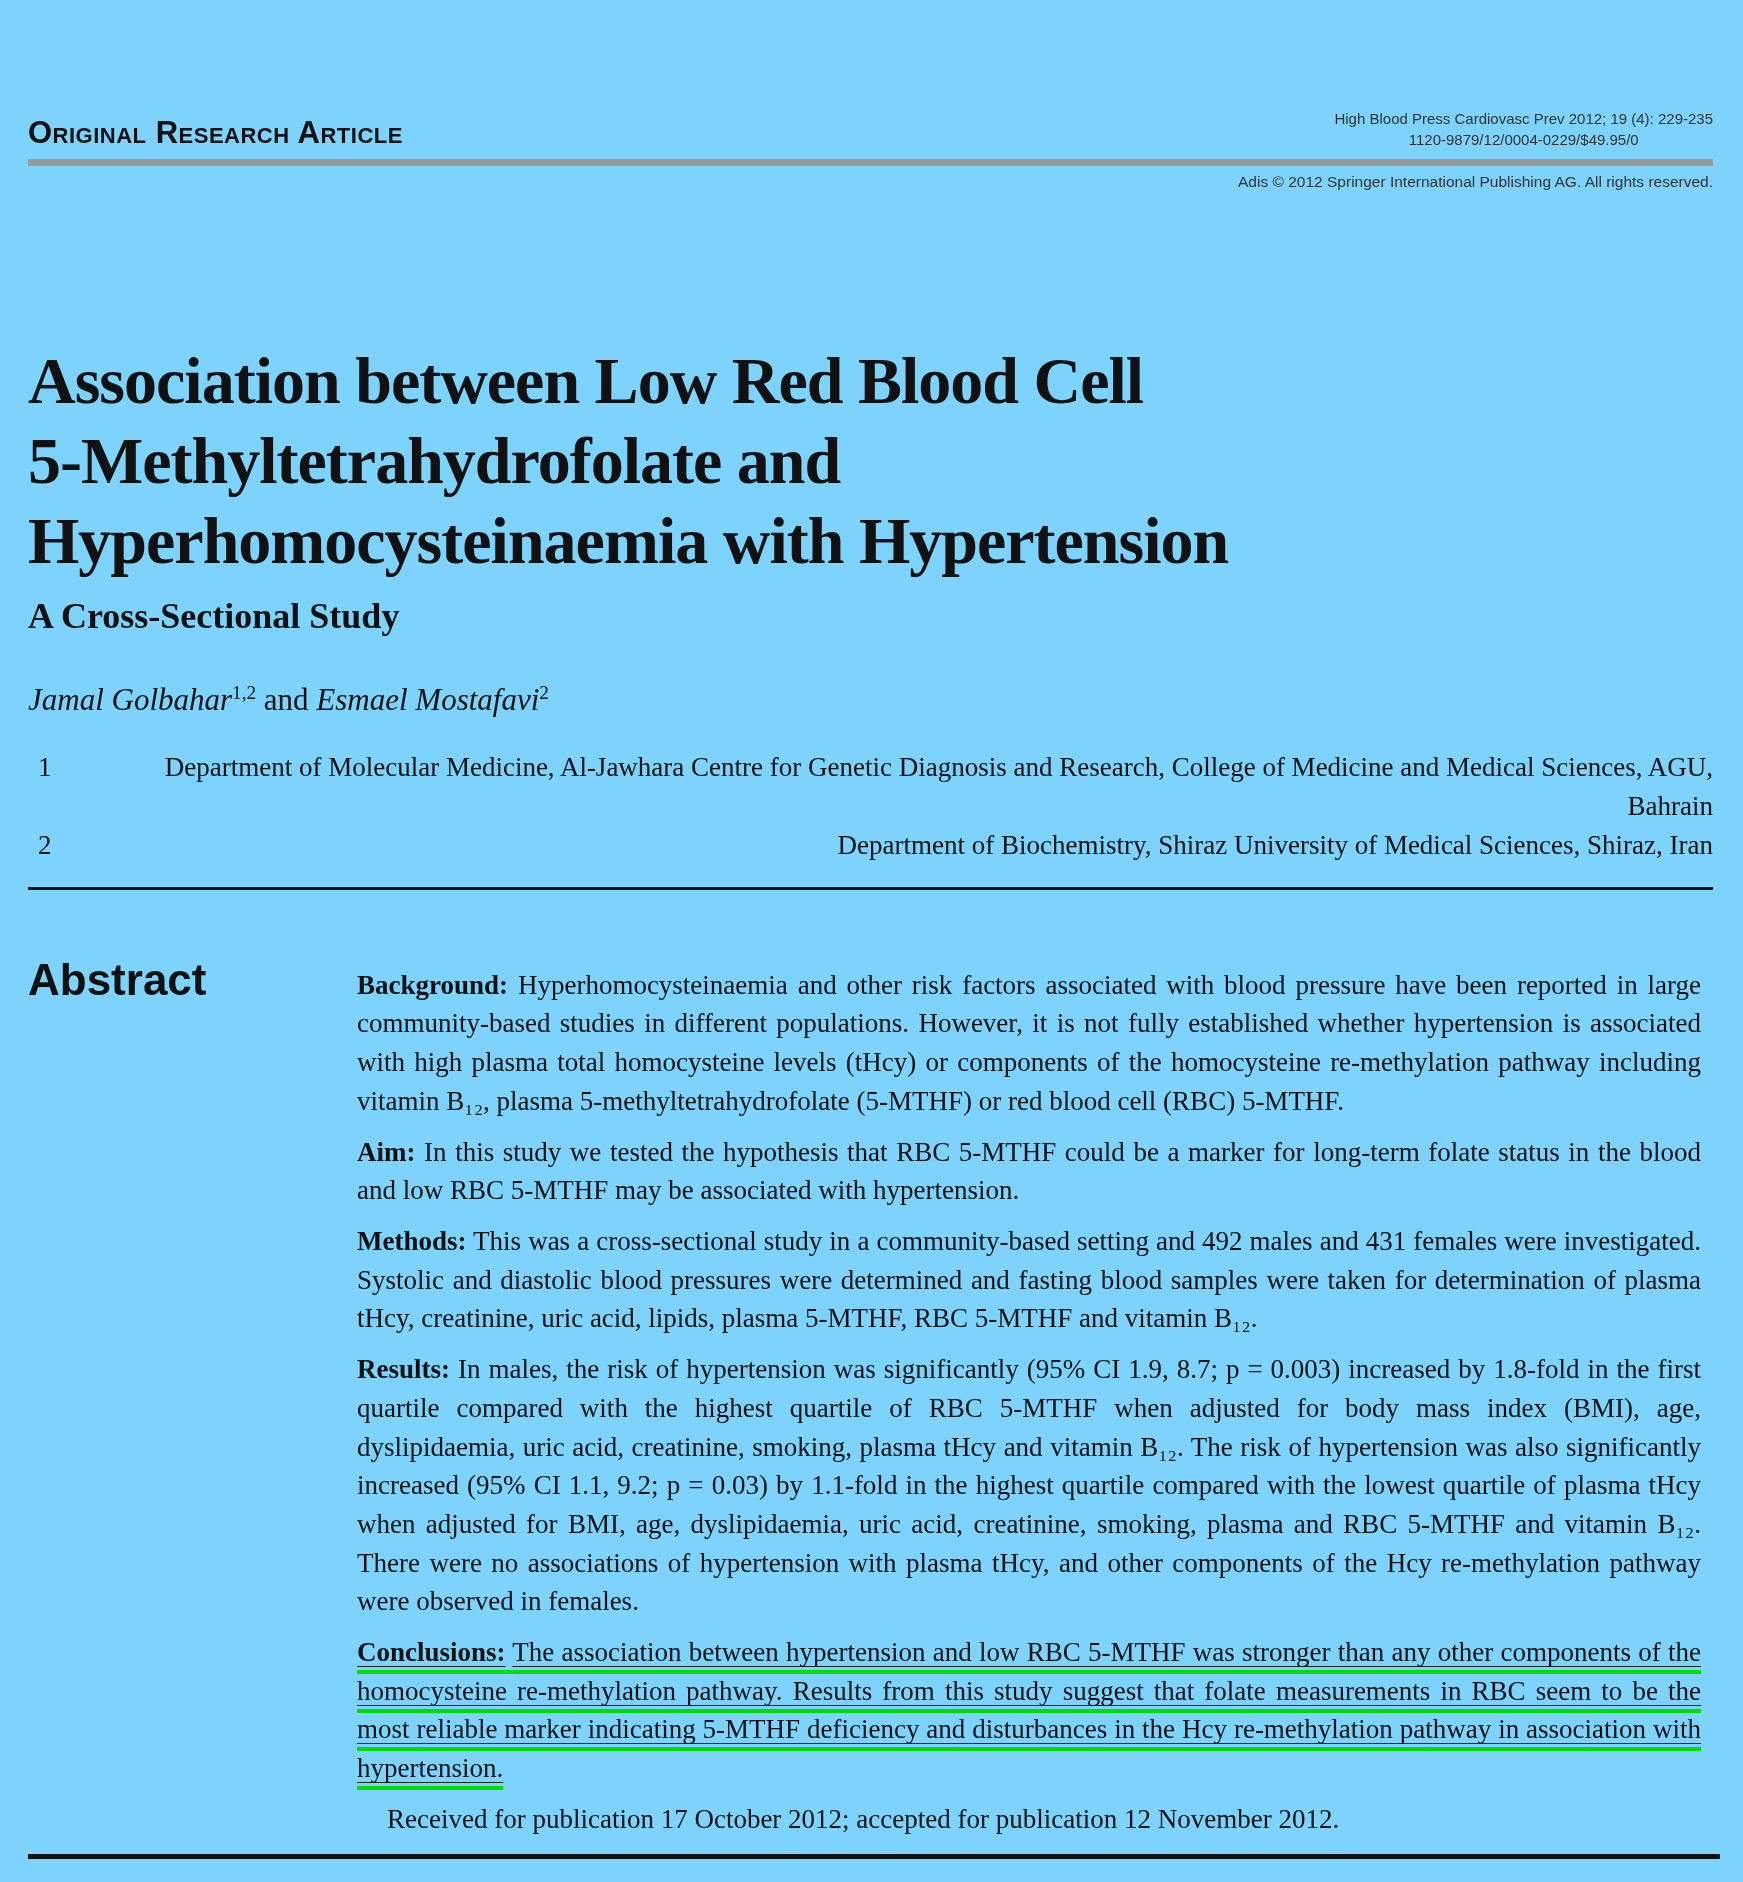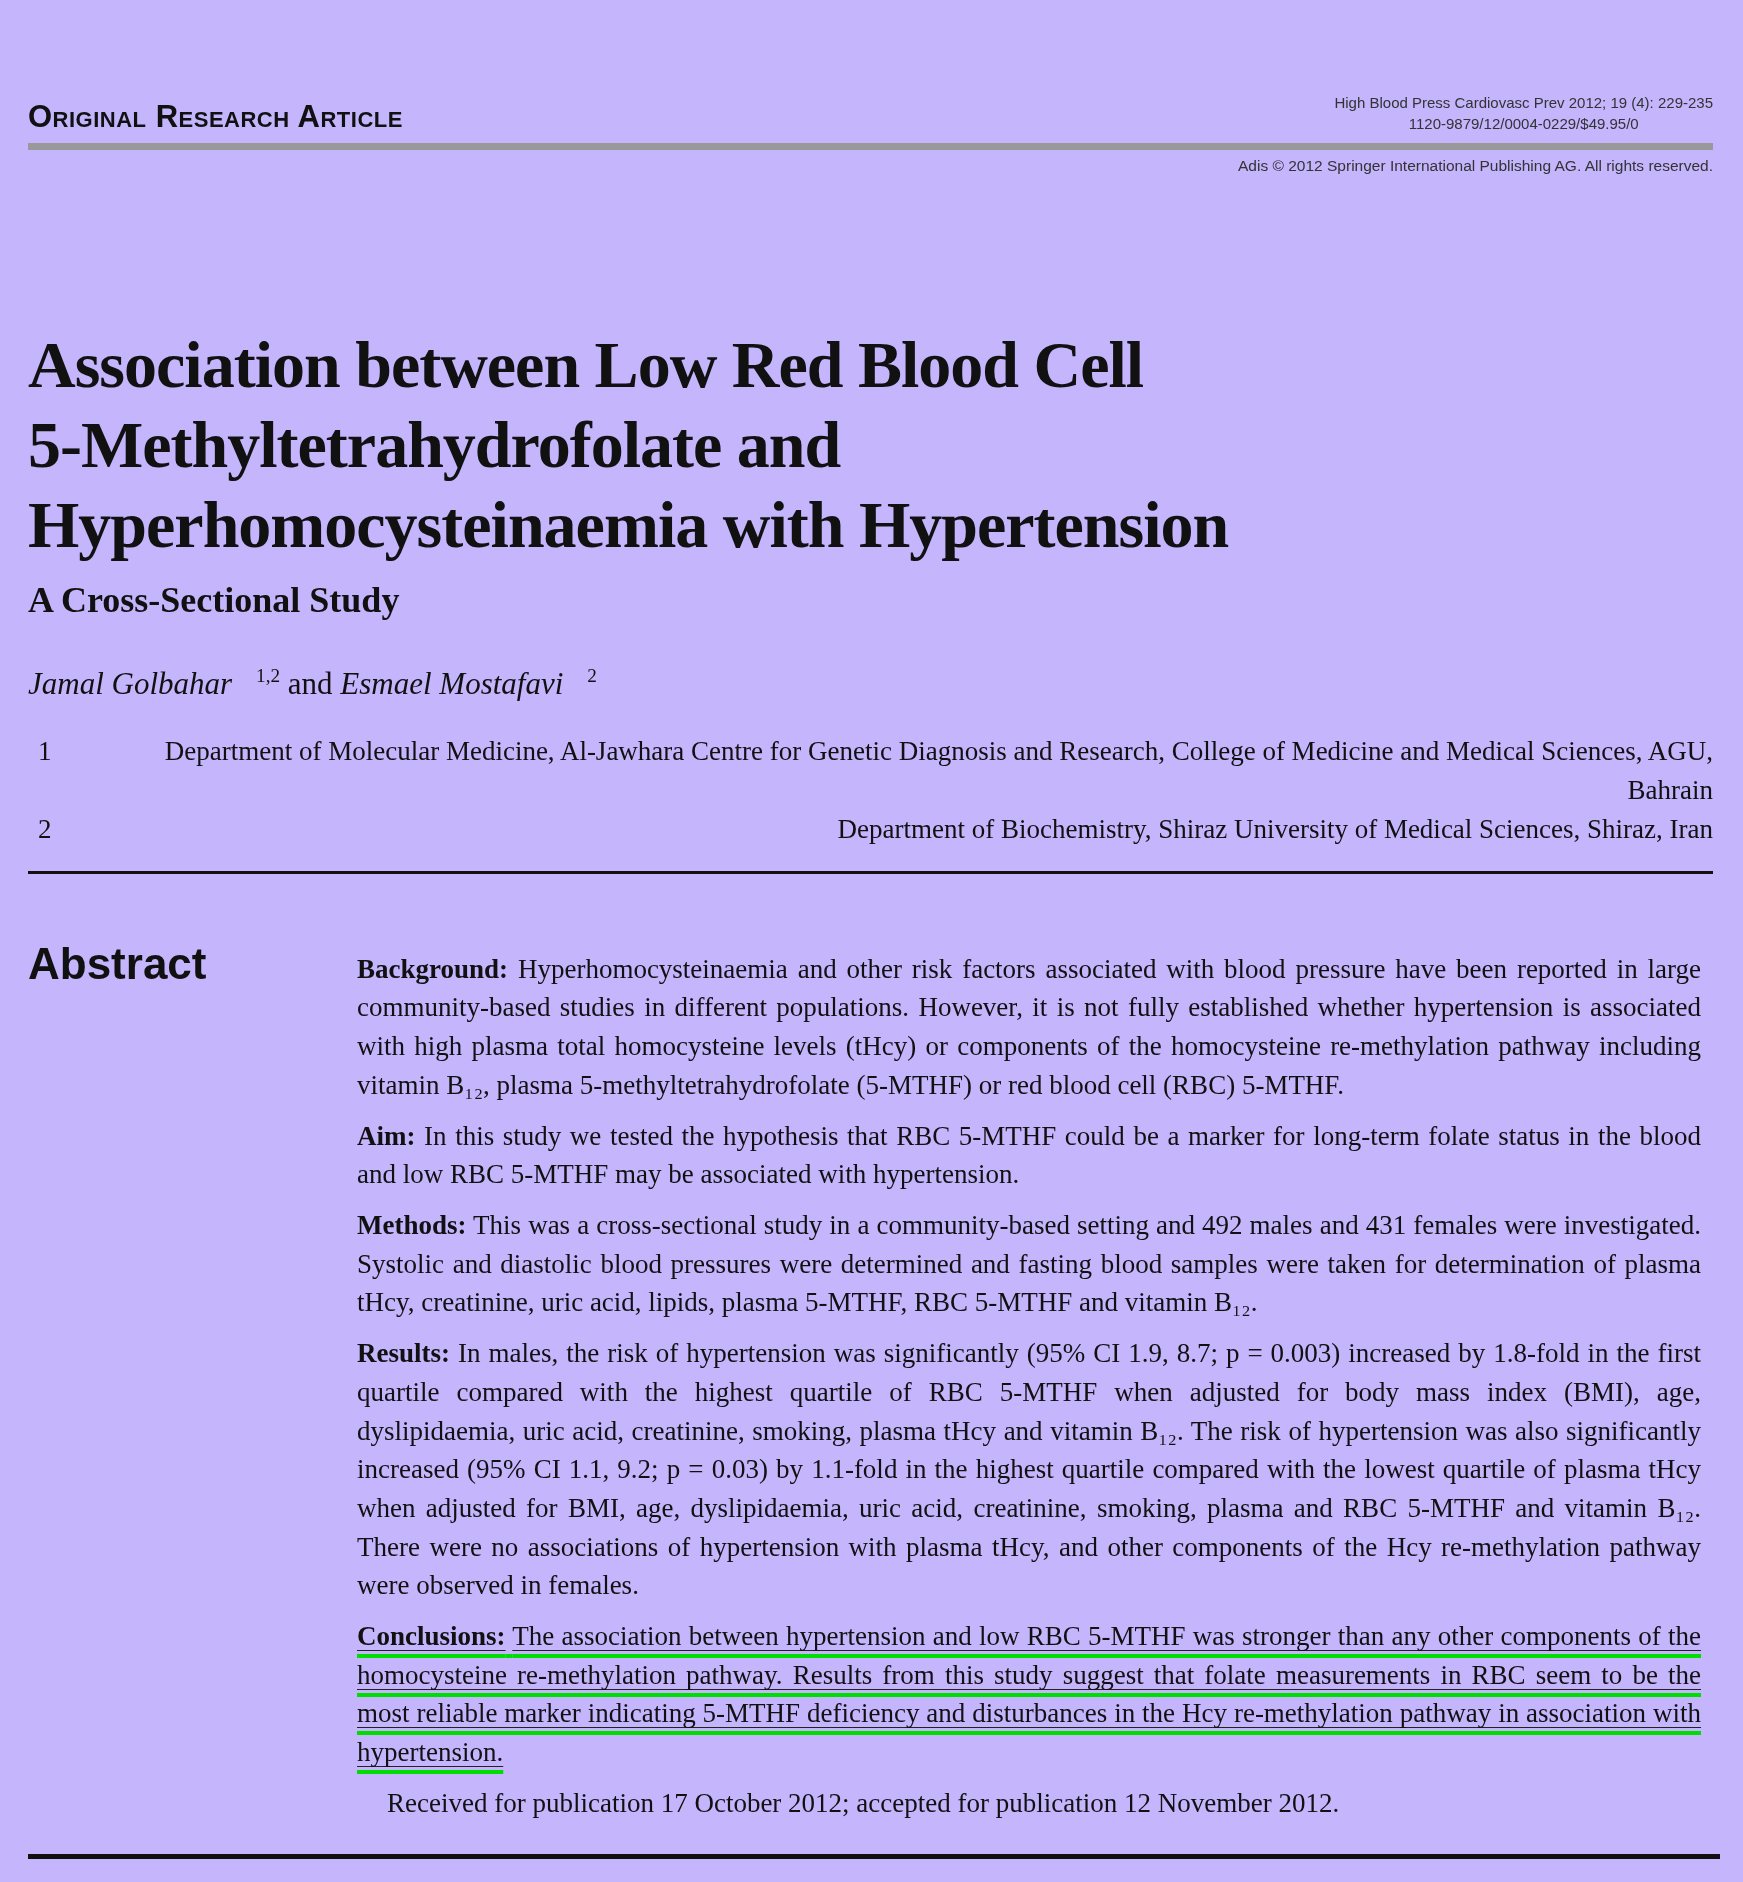--- a/index.html
+++ b/index.html
@@ -6,23 +6,23 @@
     --green: #00dd00;
     --bar-gray: #999999;
     --ink: #111111;
   }
   html,body{margin:0;padding:0;background:#ffffff;}
   .page{
     position:relative;
     width:1743px;
     height:1882px;
     box-sizing:border-box;
-    background:#c4b5fd;
+    background:#7dd3fc;
     color:var(--ink);
-    padding:0 30px 0 28px;
+    padding:16px 30px 0 28px;
     overflow:hidden;
     font-family:"Liberation Serif","DejaVu Serif",serif;
   }
   
   .header-row{
     display:flex;
     justify-content:space-between;
     align-items:flex-end;
     margin-top:78px;
   }
@@ -76,21 +76,20 @@
     margin-top:44px;
     font-size:31px;
     line-height:1.2;
   }
   .author-name{font-style:italic;}
   .authors sup{
     font-size:0.62em;
     vertical-align:super;
     font-style:normal;
     line-height:0;
-    margin-left:24px;
   }
   
   .affiliations{margin-top:30px;font-size:27px;line-height:39px;}
   .affiliation{display:flex;}
   .aff-num{width:47px;padding-left:10px;box-sizing:border-box;flex:none;}
   .aff-text{flex:1;text-align:right;}
   
   .rule-thin{
     height:3px;
     background:var(--ink);

